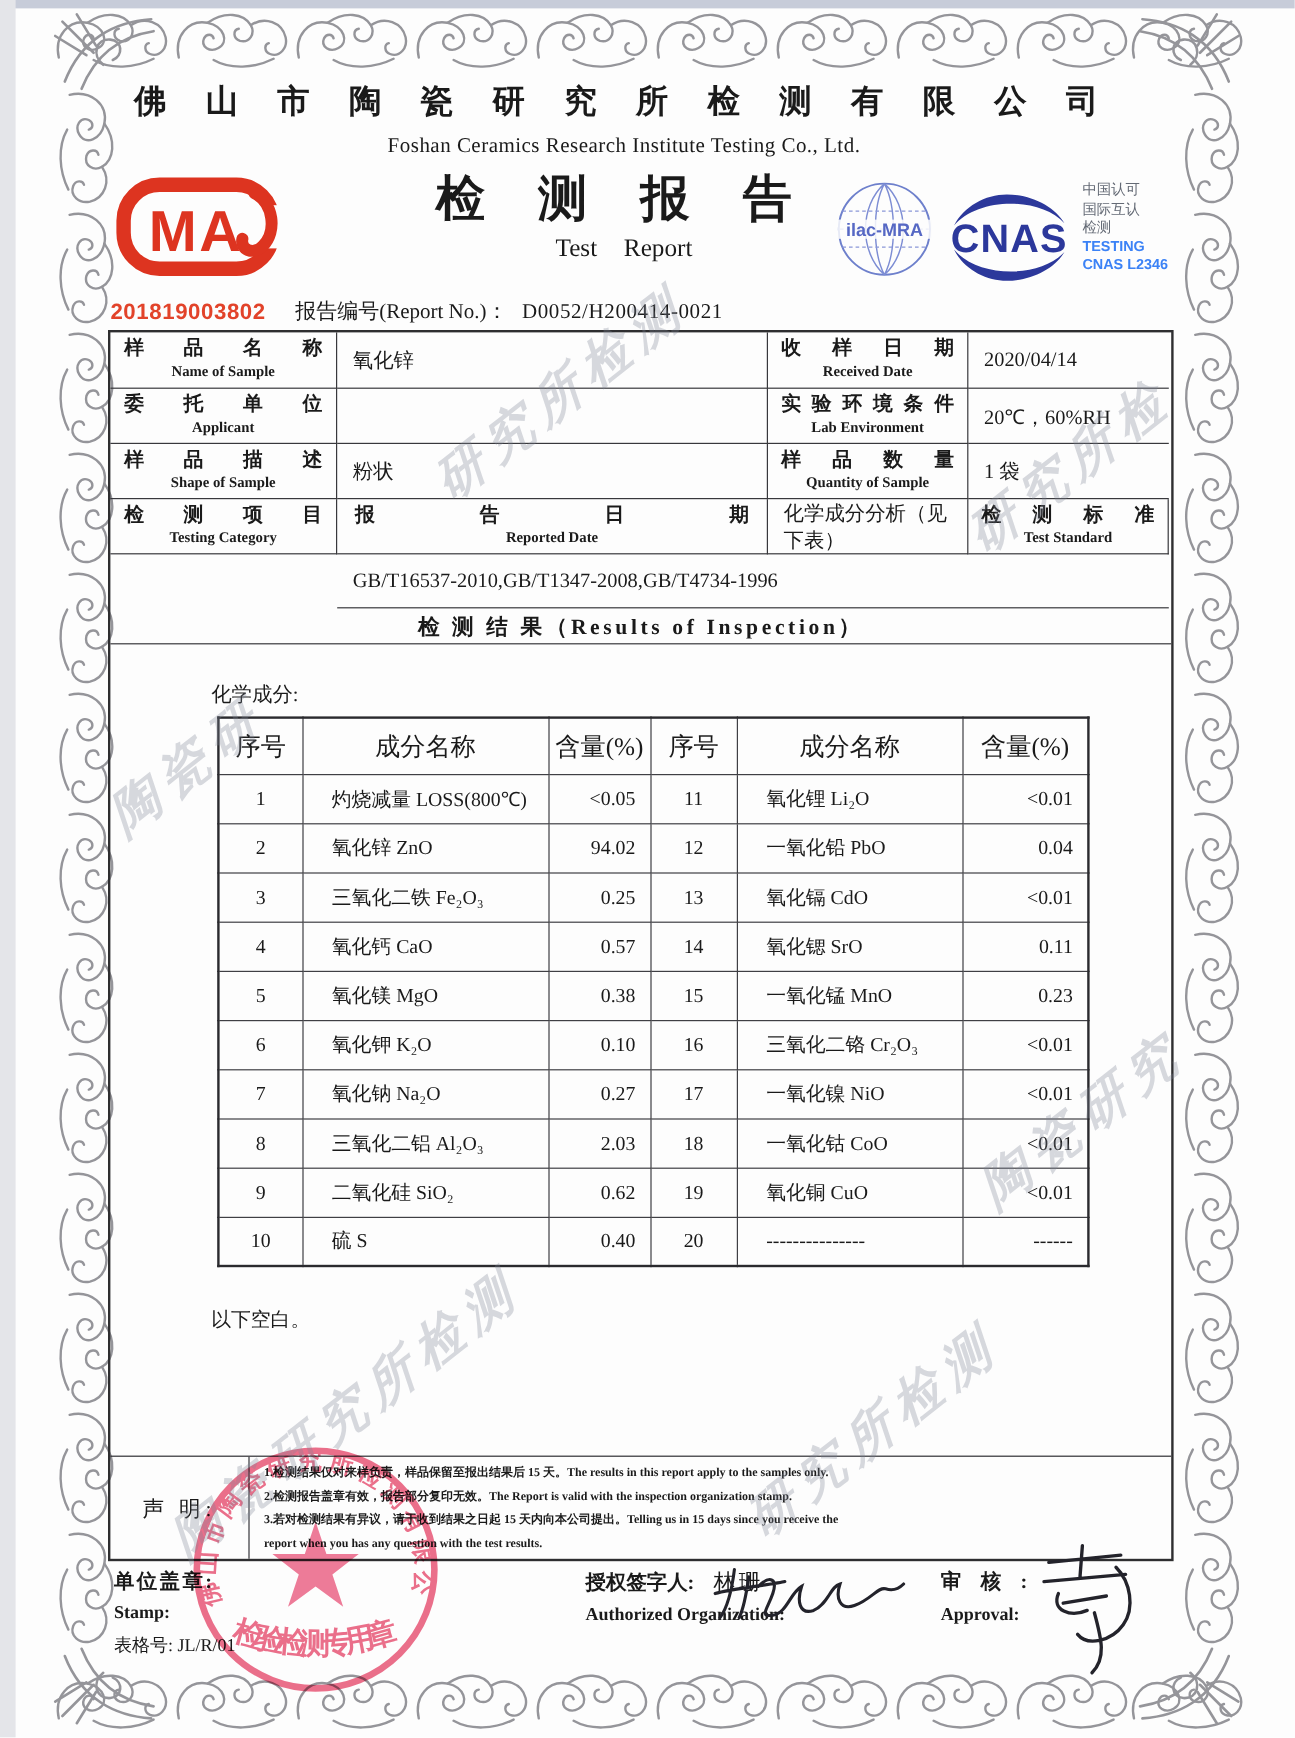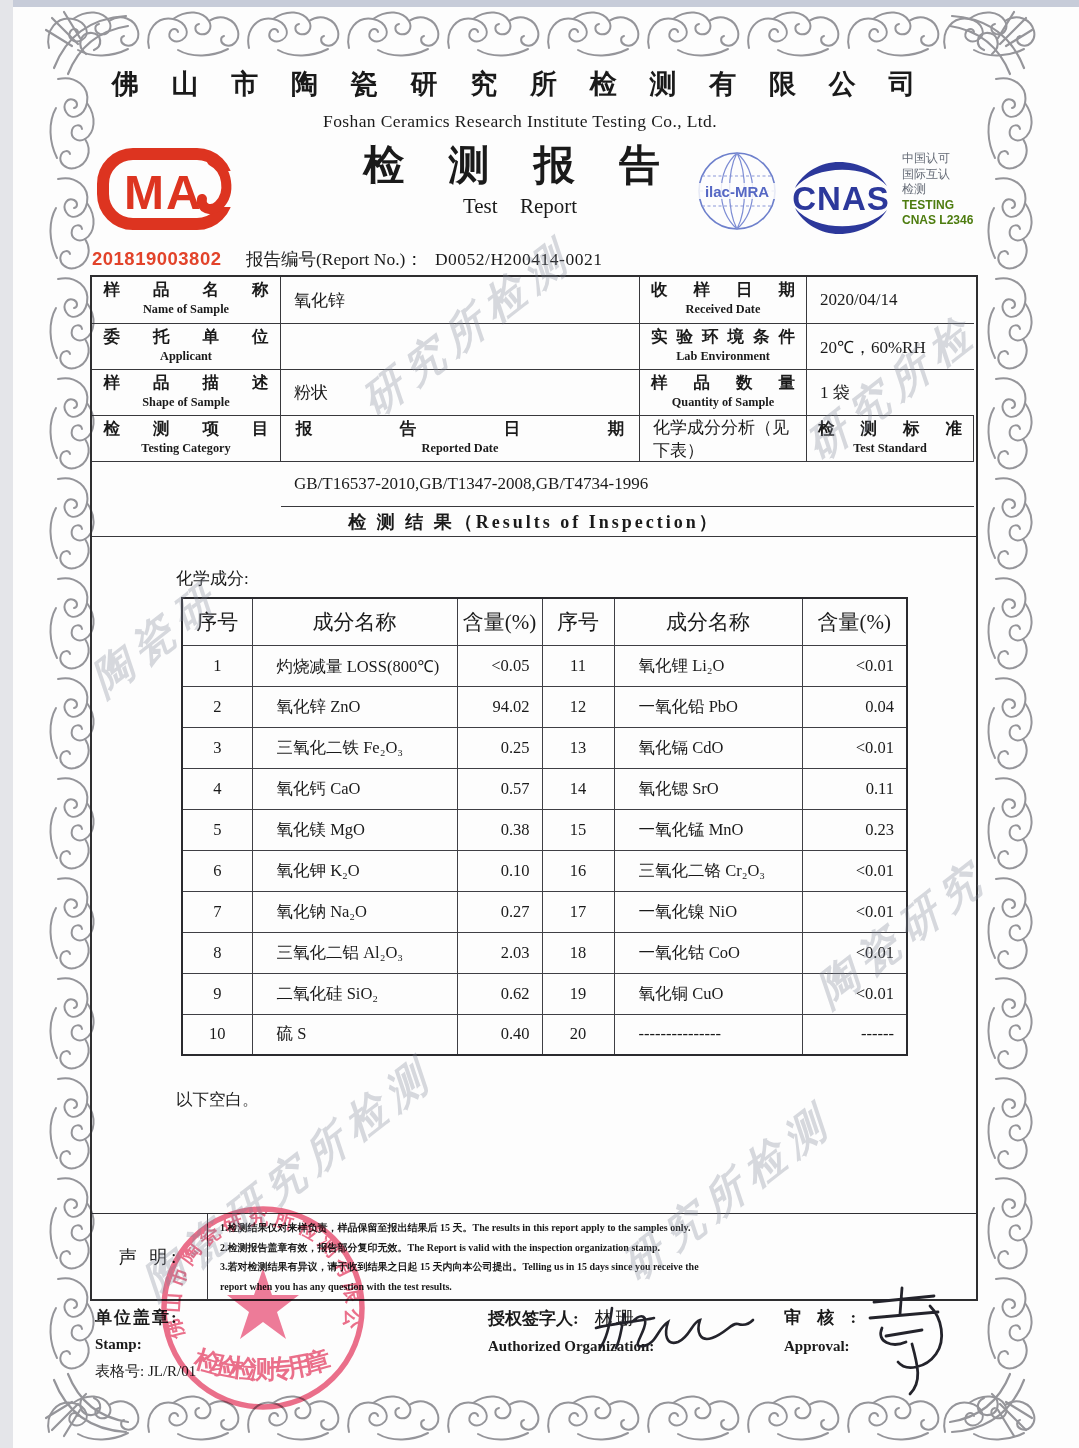--- a/index.html
+++ b/index.html
@@ -15,21 +15,21 @@
   .company-en{top:111px;font-size:17.5px;letter-spacing:.4px}
   .title-cn{top:138px;font-size:41px;font-weight:bold;letter-spacing:17px}
   .title-en{top:194px;font-size:21px;word-spacing:17px}
   .cma-wrap{left:42px;top:147px;width:150px;text-align:center}
   .cma-num{color:#e2432a;font-weight:bold;font-size:18.5px;letter-spacing:.5px;
            font-family:"Liberation Sans",sans-serif;margin-top:11px;text-align:left}
   .ilac-wrap{left:646px;top:150px}
   .cnas-wrap{left:735px;top:158px}
   .accred{left:852px;top:151px;font-size:12px;line-height:15.5px;color:#646a75;
           font-family:"Liberation Sans",sans-serif}
-  .accred .b{font-weight:bold;color:#4d7c0f}
+  .accred .b{font-weight:bold;color:#3b82f6}
   .report-line{left:196px;top:247px;font-size:17.5px}
   .report-line .no{margin-left:12px;letter-spacing:.5px}
   .bigbox{left:40px;top:275px;width:888px;height:1026px;border:2.2px solid #2e2e30;
           box-sizing:border-box;display:flex;flex-direction:column;background:transparent}
   .igrid{display:grid;grid-template-columns:189px 359px 167px 167px;
          grid-template-rows:47px 46px 46px 46px 45px}
   .ic{border-right:1.5px solid #38383c;border-bottom:1.5px solid #38383c;
       display:flex;flex-direction:column;justify-content:flex-start;
       padding:2px 8px;box-sizing:border-box;overflow:hidden}
   .ic.lastcol{border-right:none}

